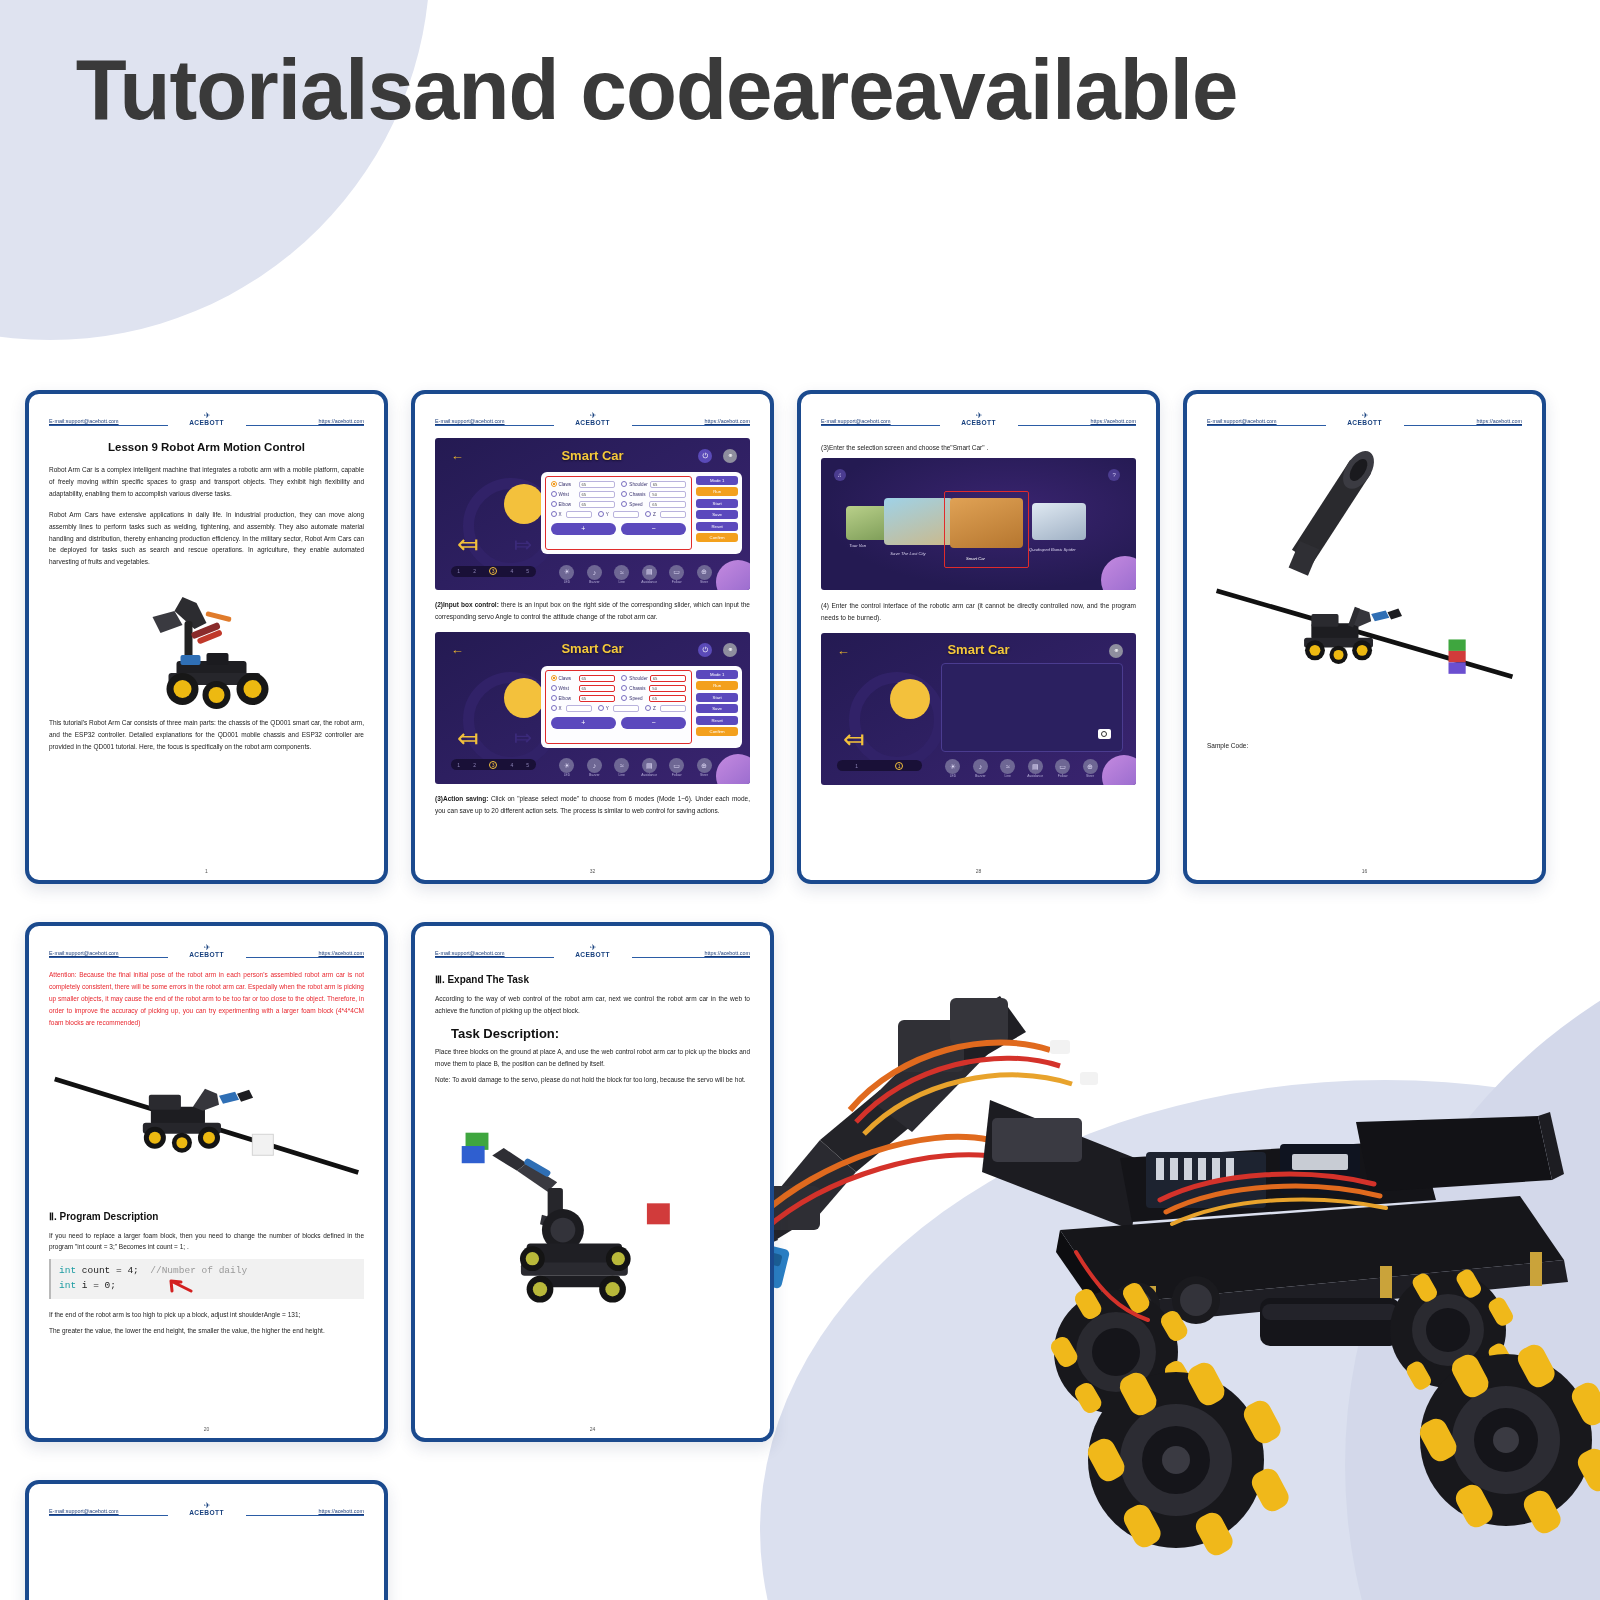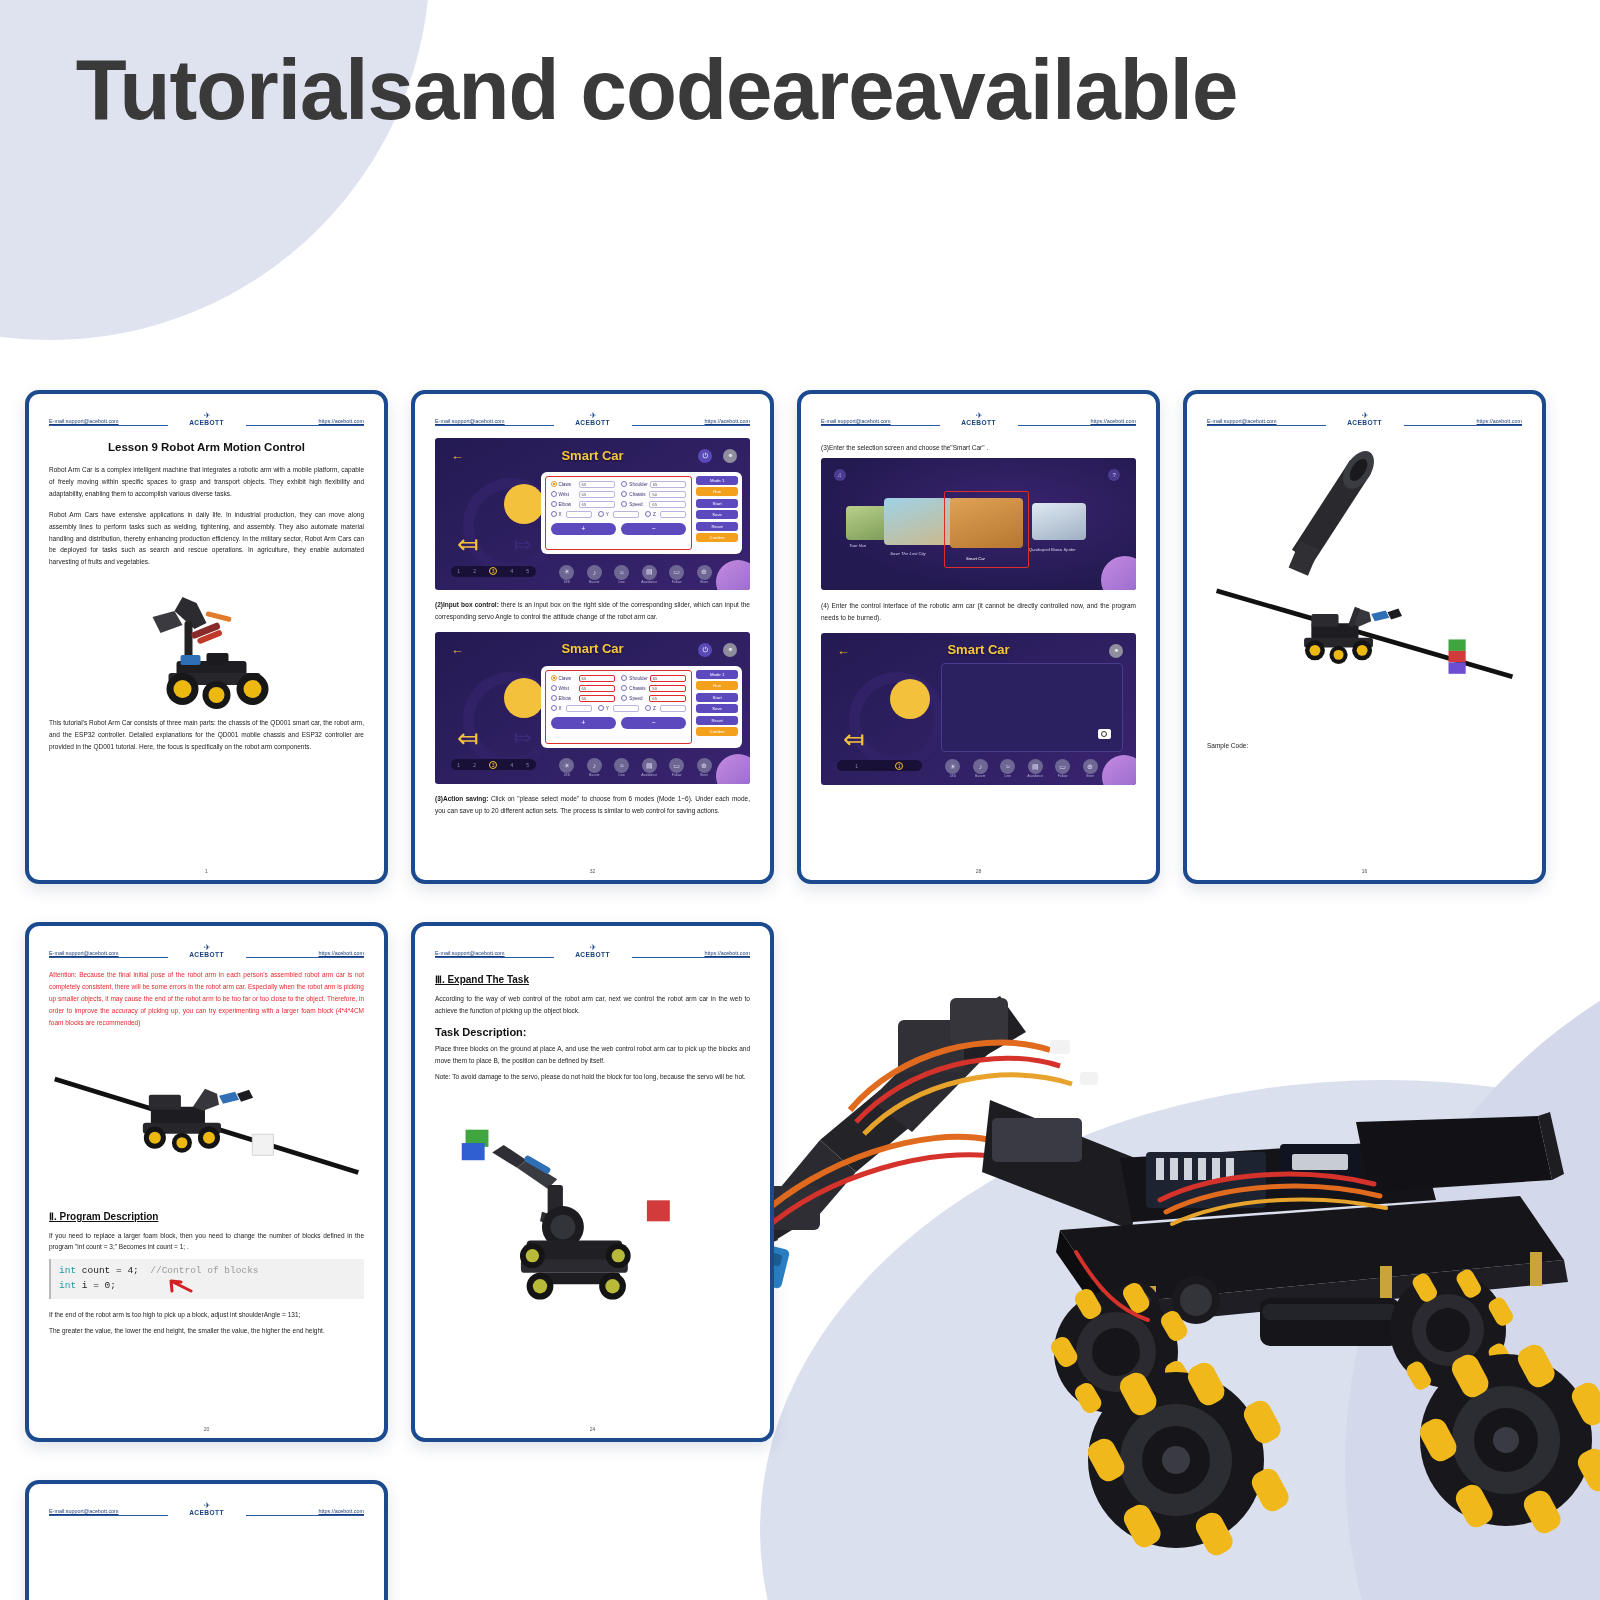--- a/index.html
+++ b/index.html
@@ -57,22 +57,22 @@
   .dochead .mail, .dochead .url {
     font-size: 5.4px; color: #1a3c7a; text-decoration: underline;
     border-bottom: 0.7px solid #2b5ca5; padding-bottom: 1px; flex: 1;
   }
   .dochead .url { text-align: right; }
   .dochead .brandwrap { text-align: center; width: 78px; flex: 0 0 78px; }
   .brandmark { font-size: 8px; color: #17407e; line-height: 0.9; letter-spacing: -1px; }
   .brandname { font-size: 6.6px; font-weight: bold; color: #17407e; letter-spacing: 0.4px; }
 
   .doc-h1 { text-align: center; font-size: 11.5px; font-weight: bold; color: #111; margin: 13px 0 11px 0; }
-  .doc-h2 { font-size: 10px; font-weight: bold; color: #111; margin: 8px 0 8px 0; text-decoration: underline; }
-  .doc-h3 { font-size: 11px; font-weight: bold; color: #111; margin: 7px 0 5px 0; }
+  .doc-h2 { font-size: 10px; font-weight: bold; color: #111; margin: 8px 0 8px 0; }
+  .doc-h3 { font-size: 13px; font-weight: bold; color: #111; margin: 7px 0 5px 16px; }
   .doc-p {
     font-size: 6.5px; color: #1a1a1a; line-height: 1.82;
     text-align: justify; margin-bottom: 9px;
   }
   .doc-p.tight { margin-bottom: 4px; }
   .doc-p b { font-weight: bold; }
   .doc-red { color: #e8262d; font-size: 6.5px; line-height: 1.82; text-align: justify; }
   .pagenum { position: absolute; bottom: 6px; left: 0; right: 0; text-align: center; font-size: 5px; color: #555; }
 
   
@@ -703,21 +703,21 @@
               <circle cx="45" cy="58" r="5.5" fill="#edb911"></circle>
           </g>
           <rect x="213" y="100" width="22" height="22" fill="#f2f2f2" stroke="#d2d2d2"></rect>
         </svg>
       </div>
 
       <div class="doc-h2">Ⅱ. Program Description</div>
       <div class="doc-p tight">If you need to replace a larger foam block, then you need to change the number of blocks defined in the program "int count = 3;" Becomes int count = 1; .</div>
 
       <div class="codeblock">
-        <div><span class="kw">int</span><span> count = 4;</span>&nbsp;&nbsp;<span class="cm">//Control of blocks</span></div>
+        <div><span class="kw">int</span><span> count = 4;</span>&nbsp;&nbsp;<span class="cm">//Number of daily</span></div>
         <div><span class="kw">int</span><span> i = 0;</span></div>
         <svg class="redarrow" viewBox="0 0 26 14">
           <path d="M2 2 L22 12 M2 2 L12 3 M2 2 L3 12" stroke="#d32020" stroke-width="3" fill="none" stroke-linecap="round"></path>
         </svg>
       </div>
 
       <div class="doc-p tight" style="margin-top:10px;">If the end of the robot arm is too high to pick up a block, adjust int shoulderAngle = 131;</div>
       <div class="doc-p">The greater the value, the lower the end height, the smaller the value, the higher the end height.</div>
       <div class="pagenum">20</div>
     </div>

